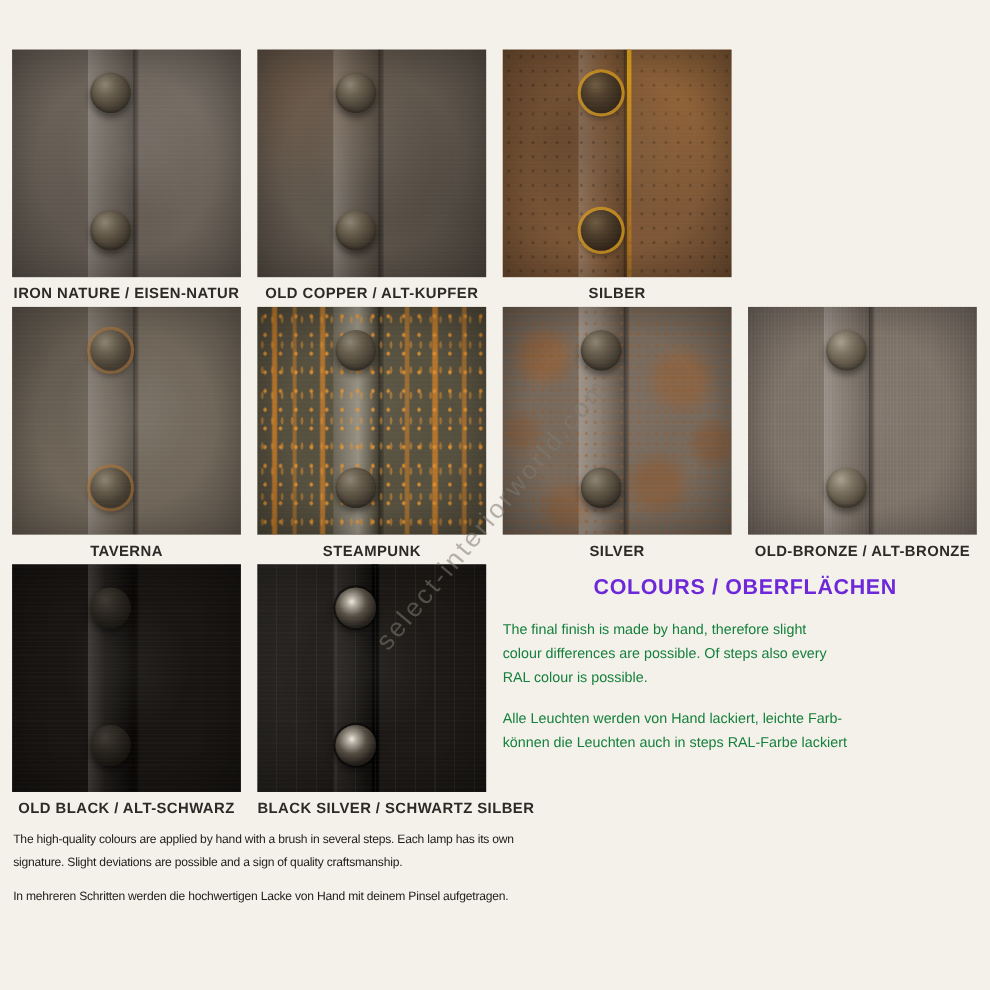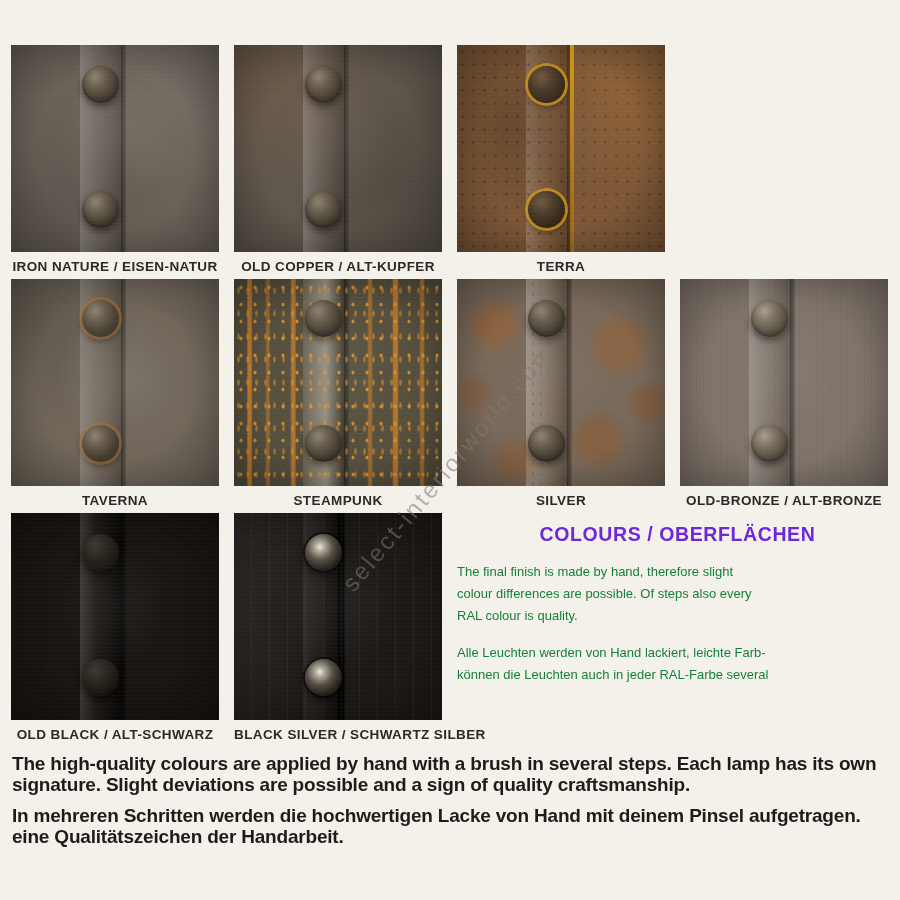--- a/index.html
+++ b/index.html
@@ -122,21 +122,21 @@
   
   .info { padding:0 2px 0 0; }
   .info-h { margin:10px 0 0; text-align:center; font-size:19.5px; font-weight:700;
     letter-spacing:.6px; color:#6d28d9; }
   .para { margin-top:15px; }
   .tl { font-size:13px; line-height:22px; color:#15803d; white-space:nowrap; }
 
   
   .footer { margin:6px 12px 0; }
   .fpara { margin:0 0 10px; }
-  .ftl { font-size:19px; font-weight:700; line-height:21px; letter-spacing:-.2px;
+  .ftl { font-size:11px; font-weight:400; line-height:21px; letter-spacing:-.2px;
     color:#1d1c1a; white-space:nowrap; }
 
   .watermark {
     position:absolute; left:448px; top:468px; z-index:20; pointer-events:none;
     transform:translate(-50%,-50%) rotate(-50deg);
     font-size:24px; letter-spacing:2.5px; color:rgba(128,122,112,.55); white-space:nowrap;
   }
 </style>
 </head>
 <body>
@@ -165,21 +165,21 @@
       <figcaption class="cap">OLD COPPER / ALT-KUPFER</figcaption>
     </figure>
     <figure class="swatch">
       <div class="photo f-terra" style="--base: #7d5737;">
         <div class="strip"></div>
         <div class="seam"></div>
         <div class="rivet r1"></div>
         <div class="rivet r2"></div>
         <div class="vg"></div>
       </div>
-      <figcaption class="cap">TERRA</figcaption>
+      <figcaption class="cap">SILBER</figcaption>
     </figure>
   </div>
 
   <div class="row">
     <figure class="swatch">
       <div class="photo f-taverna" style="--base: #6f6559;">
         <div class="strip"></div>
         <div class="seam"></div>
         <div class="rivet r1"></div>
         <div class="rivet r2"></div>
@@ -239,34 +239,33 @@
         <div class="vg"></div>
       </div>
       <figcaption class="cap">BLACK SILVER / SCHWARTZ SILBER</figcaption>
     </figure>
 
     <div class="info">
       <h2 class="info-h">COLOURS / OBERFLÄCHEN</h2>
       <div class="para">
         <div class="tl">The final finish is made by hand, therefore slight</div>
         <div class="tl">colour differences are possible. Of steps also every</div>
-        <div class="tl">RAL colour is quality.</div>
+        <div class="tl">RAL colour is possible.</div>
       </div>
       <div class="para">
         <div class="tl">Alle Leuchten werden von Hand lackiert, leichte Farb-</div>
-        <div class="tl">können die Leuchten auch in jeder RAL-Farbe several</div>
+        <div class="tl">können die Leuchten auch in steps RAL-Farbe lackiert</div>
       </div>
     </div>
   </div>
 
   <div class="footer">
     <div class="fpara">
       <div class="ftl">The high-quality colours are applied by hand with a brush in several steps. Each lamp has its own</div>
       <div class="ftl">signature. Slight deviations are possible and a sign of quality craftsmanship.</div>
     </div>
     <div class="fpara">
       <div class="ftl">In mehreren Schritten werden die hochwertigen Lacke von Hand mit deinem Pinsel aufgetragen.</div>
-      <div class="ftl">eine Qualitätszeichen der Handarbeit.</div>
     </div>
   </div>
 
   <div class="watermark">select-interiorworld.com</div>
 </div>
 
 </body></html>

